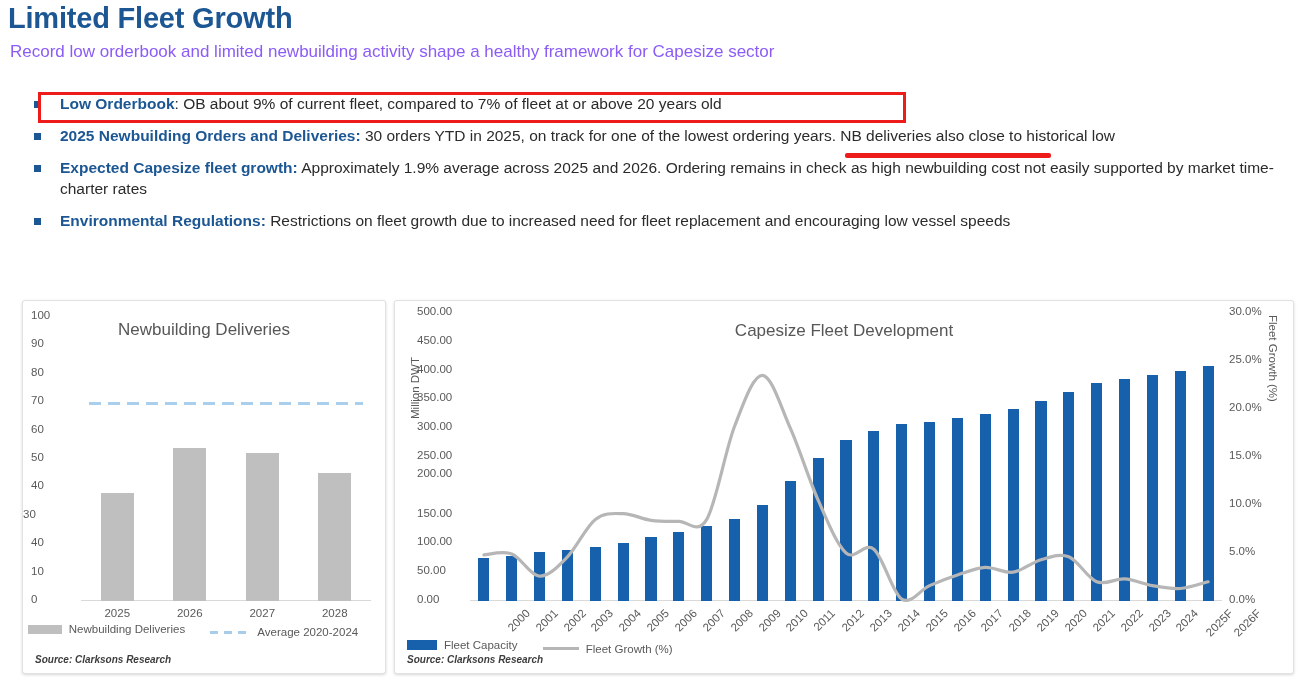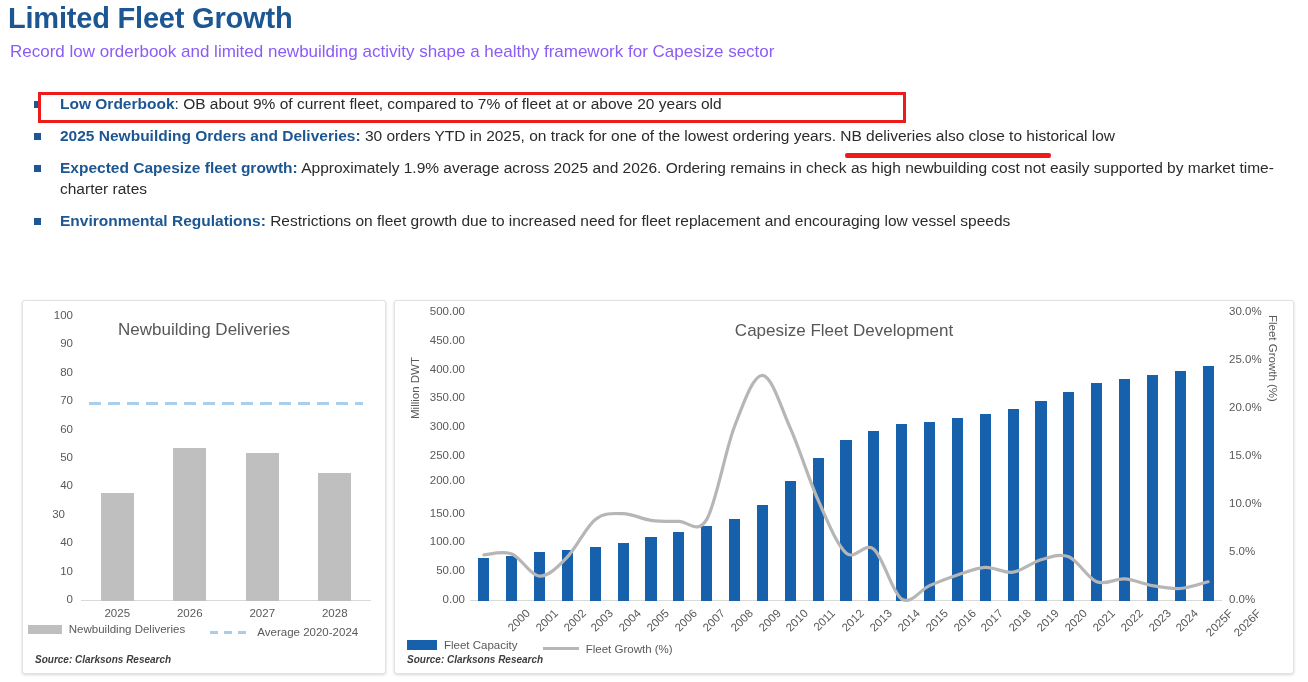--- a/index.html
+++ b/index.html
@@ -65,21 +65,21 @@
   .srcnote {
     position: absolute; left: 12px; bottom: 8px;
     font-size: 10px; font-style: italic; font-weight: bold; color: #3d3d3d;
   }
 
   
   .tick {
     position: absolute; font-size: 11.5px; color: #595959;
     white-space: nowrap;
   }
-  .tick.r { text-align: right; }
+  .tick.r { }
   .axislabel {
     position: absolute; font-size: 11.5px; color: #595959;
     white-space: nowrap; transform-origin: 0 0;
   }
 
   
   .plot { position: absolute; }
   .baseline {
     position: absolute; left: 0; right: 0; bottom: 0;
     height: 1px; background: #d9d9d9;
@@ -196,21 +196,21 @@
     <div class="chart-title" id="right-title">Capesize Fleet Development</div>
 
     <div class="axislabel" id="right-ylabel-left" style="left:14px; top:56px; transform:rotate(-90deg) translate(-100%,0);">Million DWT</div>
     <div class="axislabel" id="right-ylabel-right" style="left:884px; top:14px; transform:rotate(90deg);">Fleet Growth (%)</div>
 
     <div id="right-yticks">
         <div class="tick r" style="left: 22px; width: 48px; top: 292px;">0.00</div>
         <div class="tick r" style="left: 22px; width: 48px; top: 263.2px;">50.00</div>
         <div class="tick r" style="left: 22px; width: 48px; top: 234.4px;">100.00</div>
         <div class="tick r" style="left: 22px; width: 48px; top: 205.6px;">150.00</div>
-        <div class="tick r" style="left: 22px; width: 48px; top: 173px;">200.00</div>
+        <div class="tick r" style="left: 22px; width: 48px; top: 166px;">200.00</div>
         <div class="tick r" style="left: 22px; width: 48px; top: 148px;">250.00</div>
         <div class="tick r" style="left: 22px; width: 48px; top: 119.2px;">300.00</div>
         <div class="tick r" style="left: 22px; width: 48px; top: 90.4px;">350.00</div>
         <div class="tick r" style="left: 22px; width: 48px; top: 61.6px;">400.00</div>
         <div class="tick r" style="left: 22px; width: 48px; top: 32.8px;">450.00</div>
         <div class="tick r" style="left: 22px; width: 48px; top: 4px;">500.00</div>
       </div>
     <div id="right-y2ticks">
         <div class="tick" style="left: 834px; top: 292px;">0.0%</div>
         <div class="tick" style="left: 834px; top: 244px;">5.0%</div>

